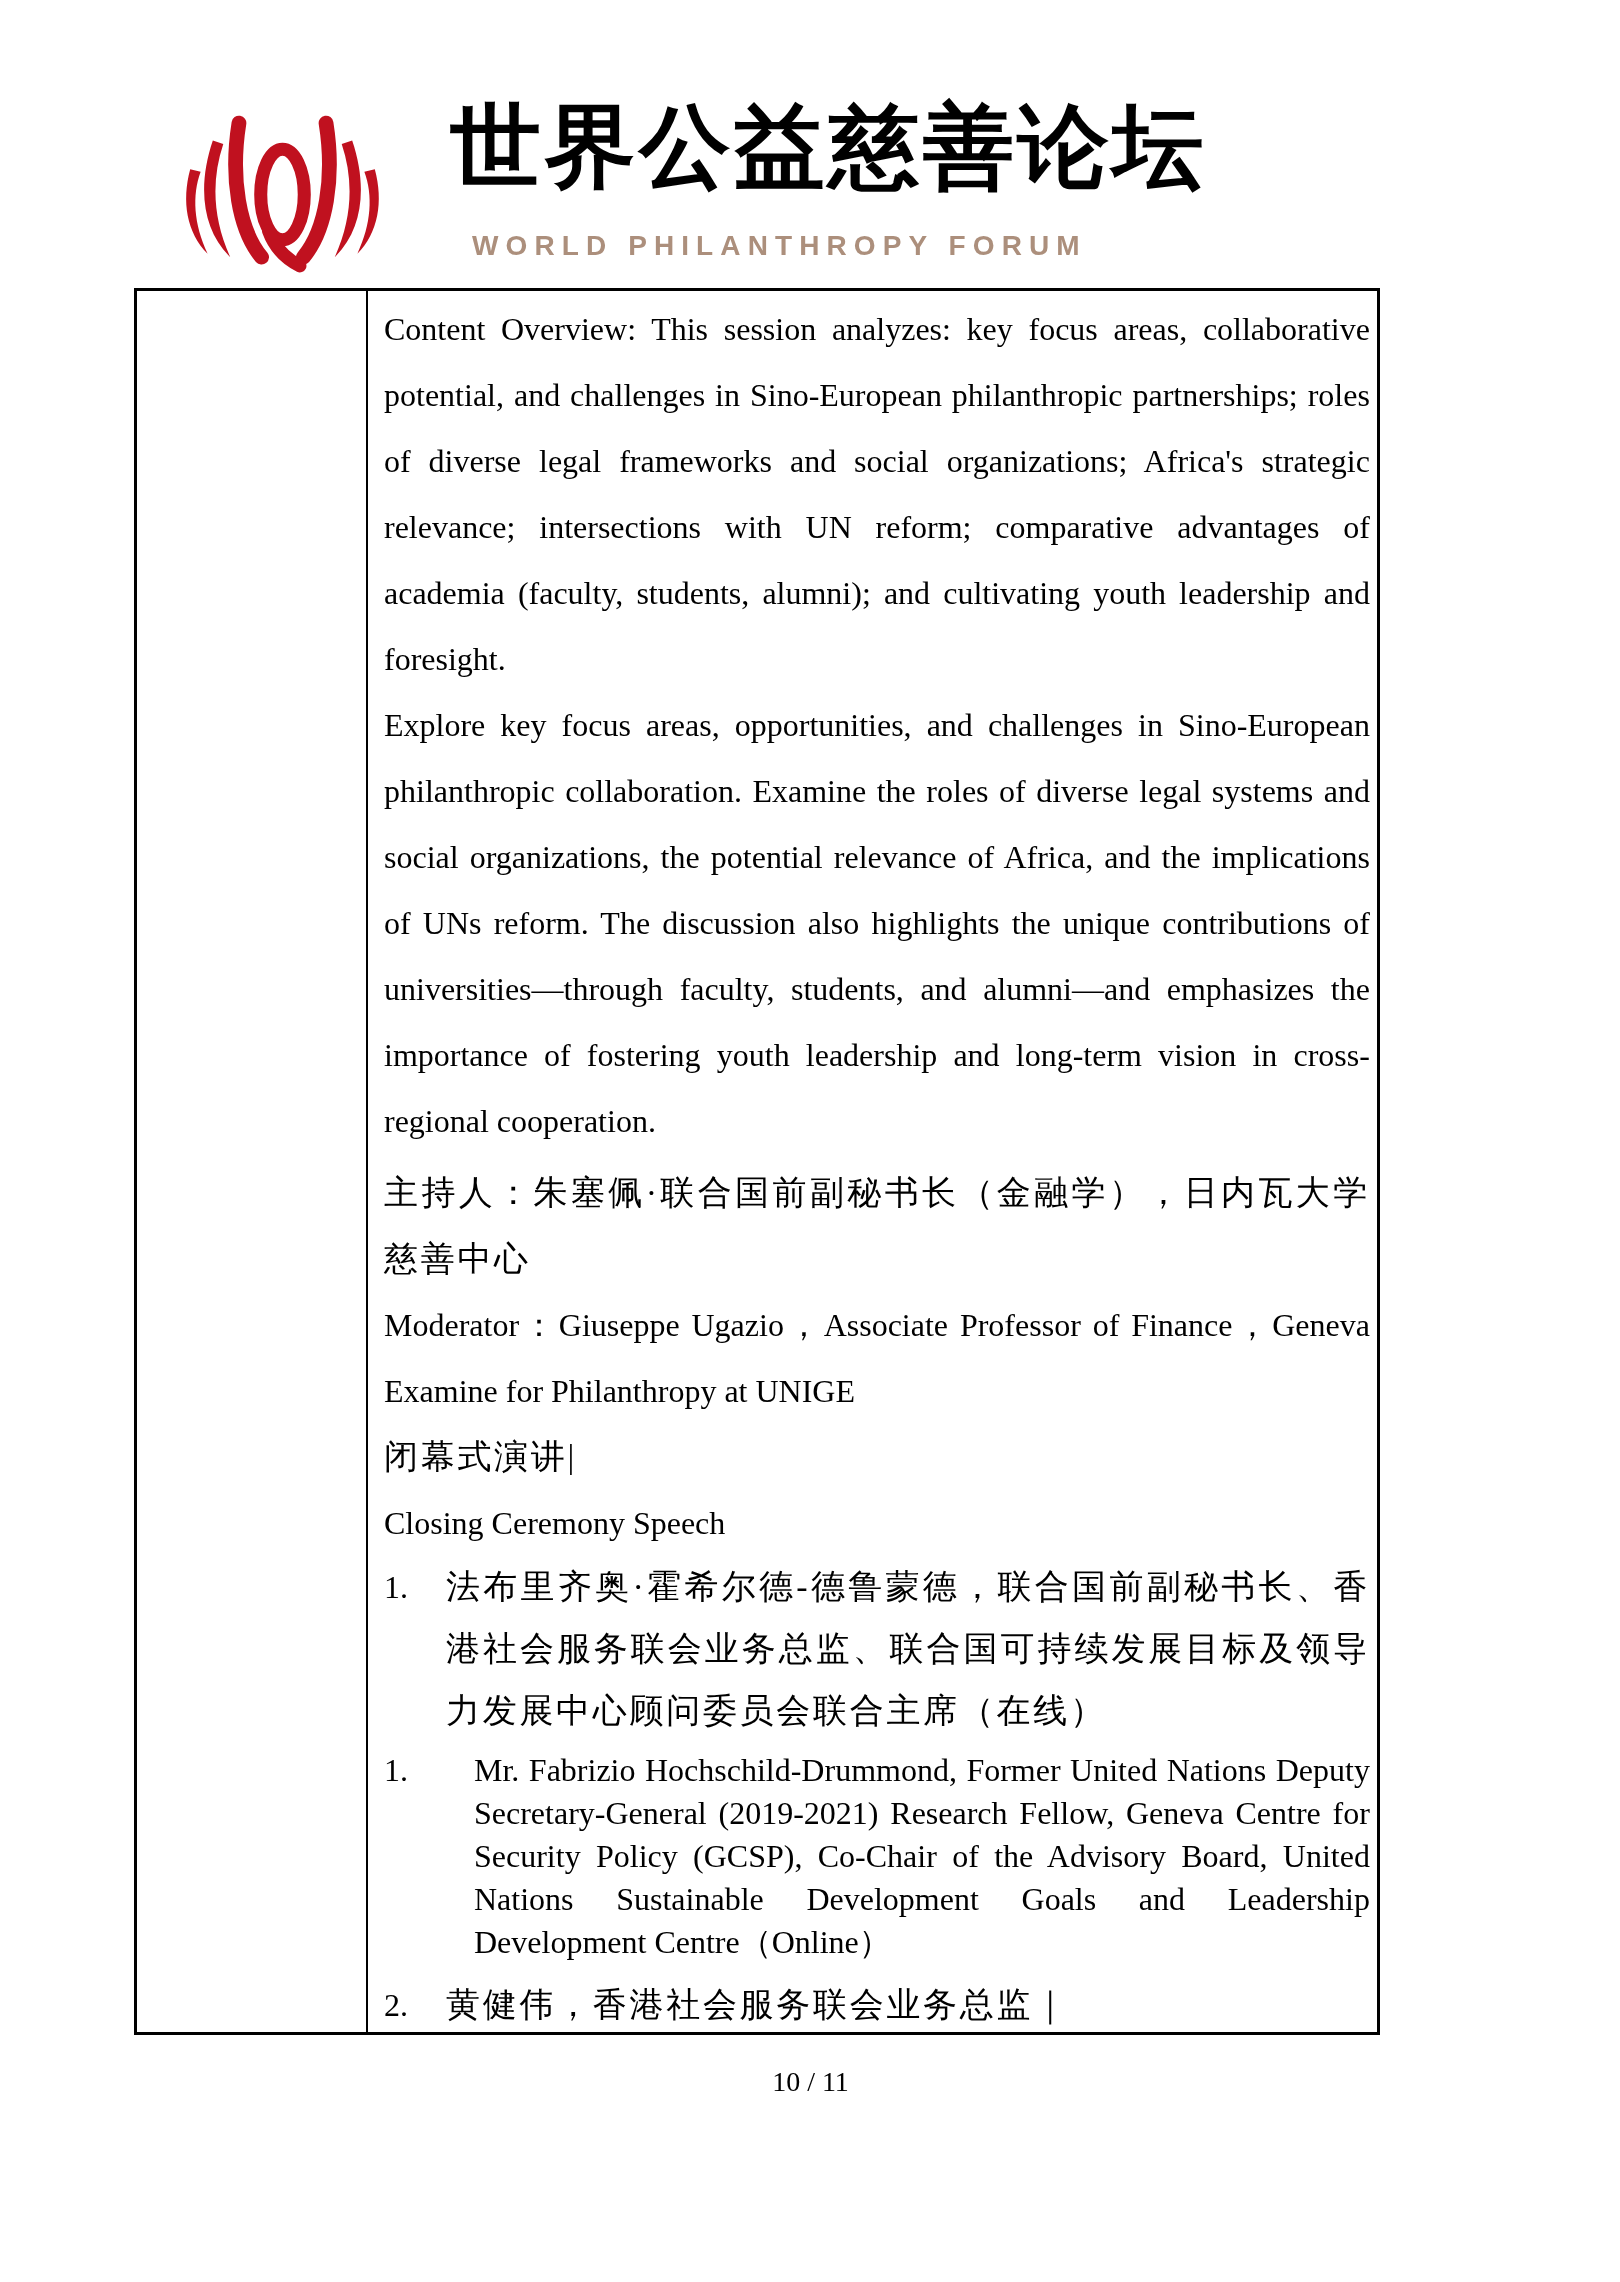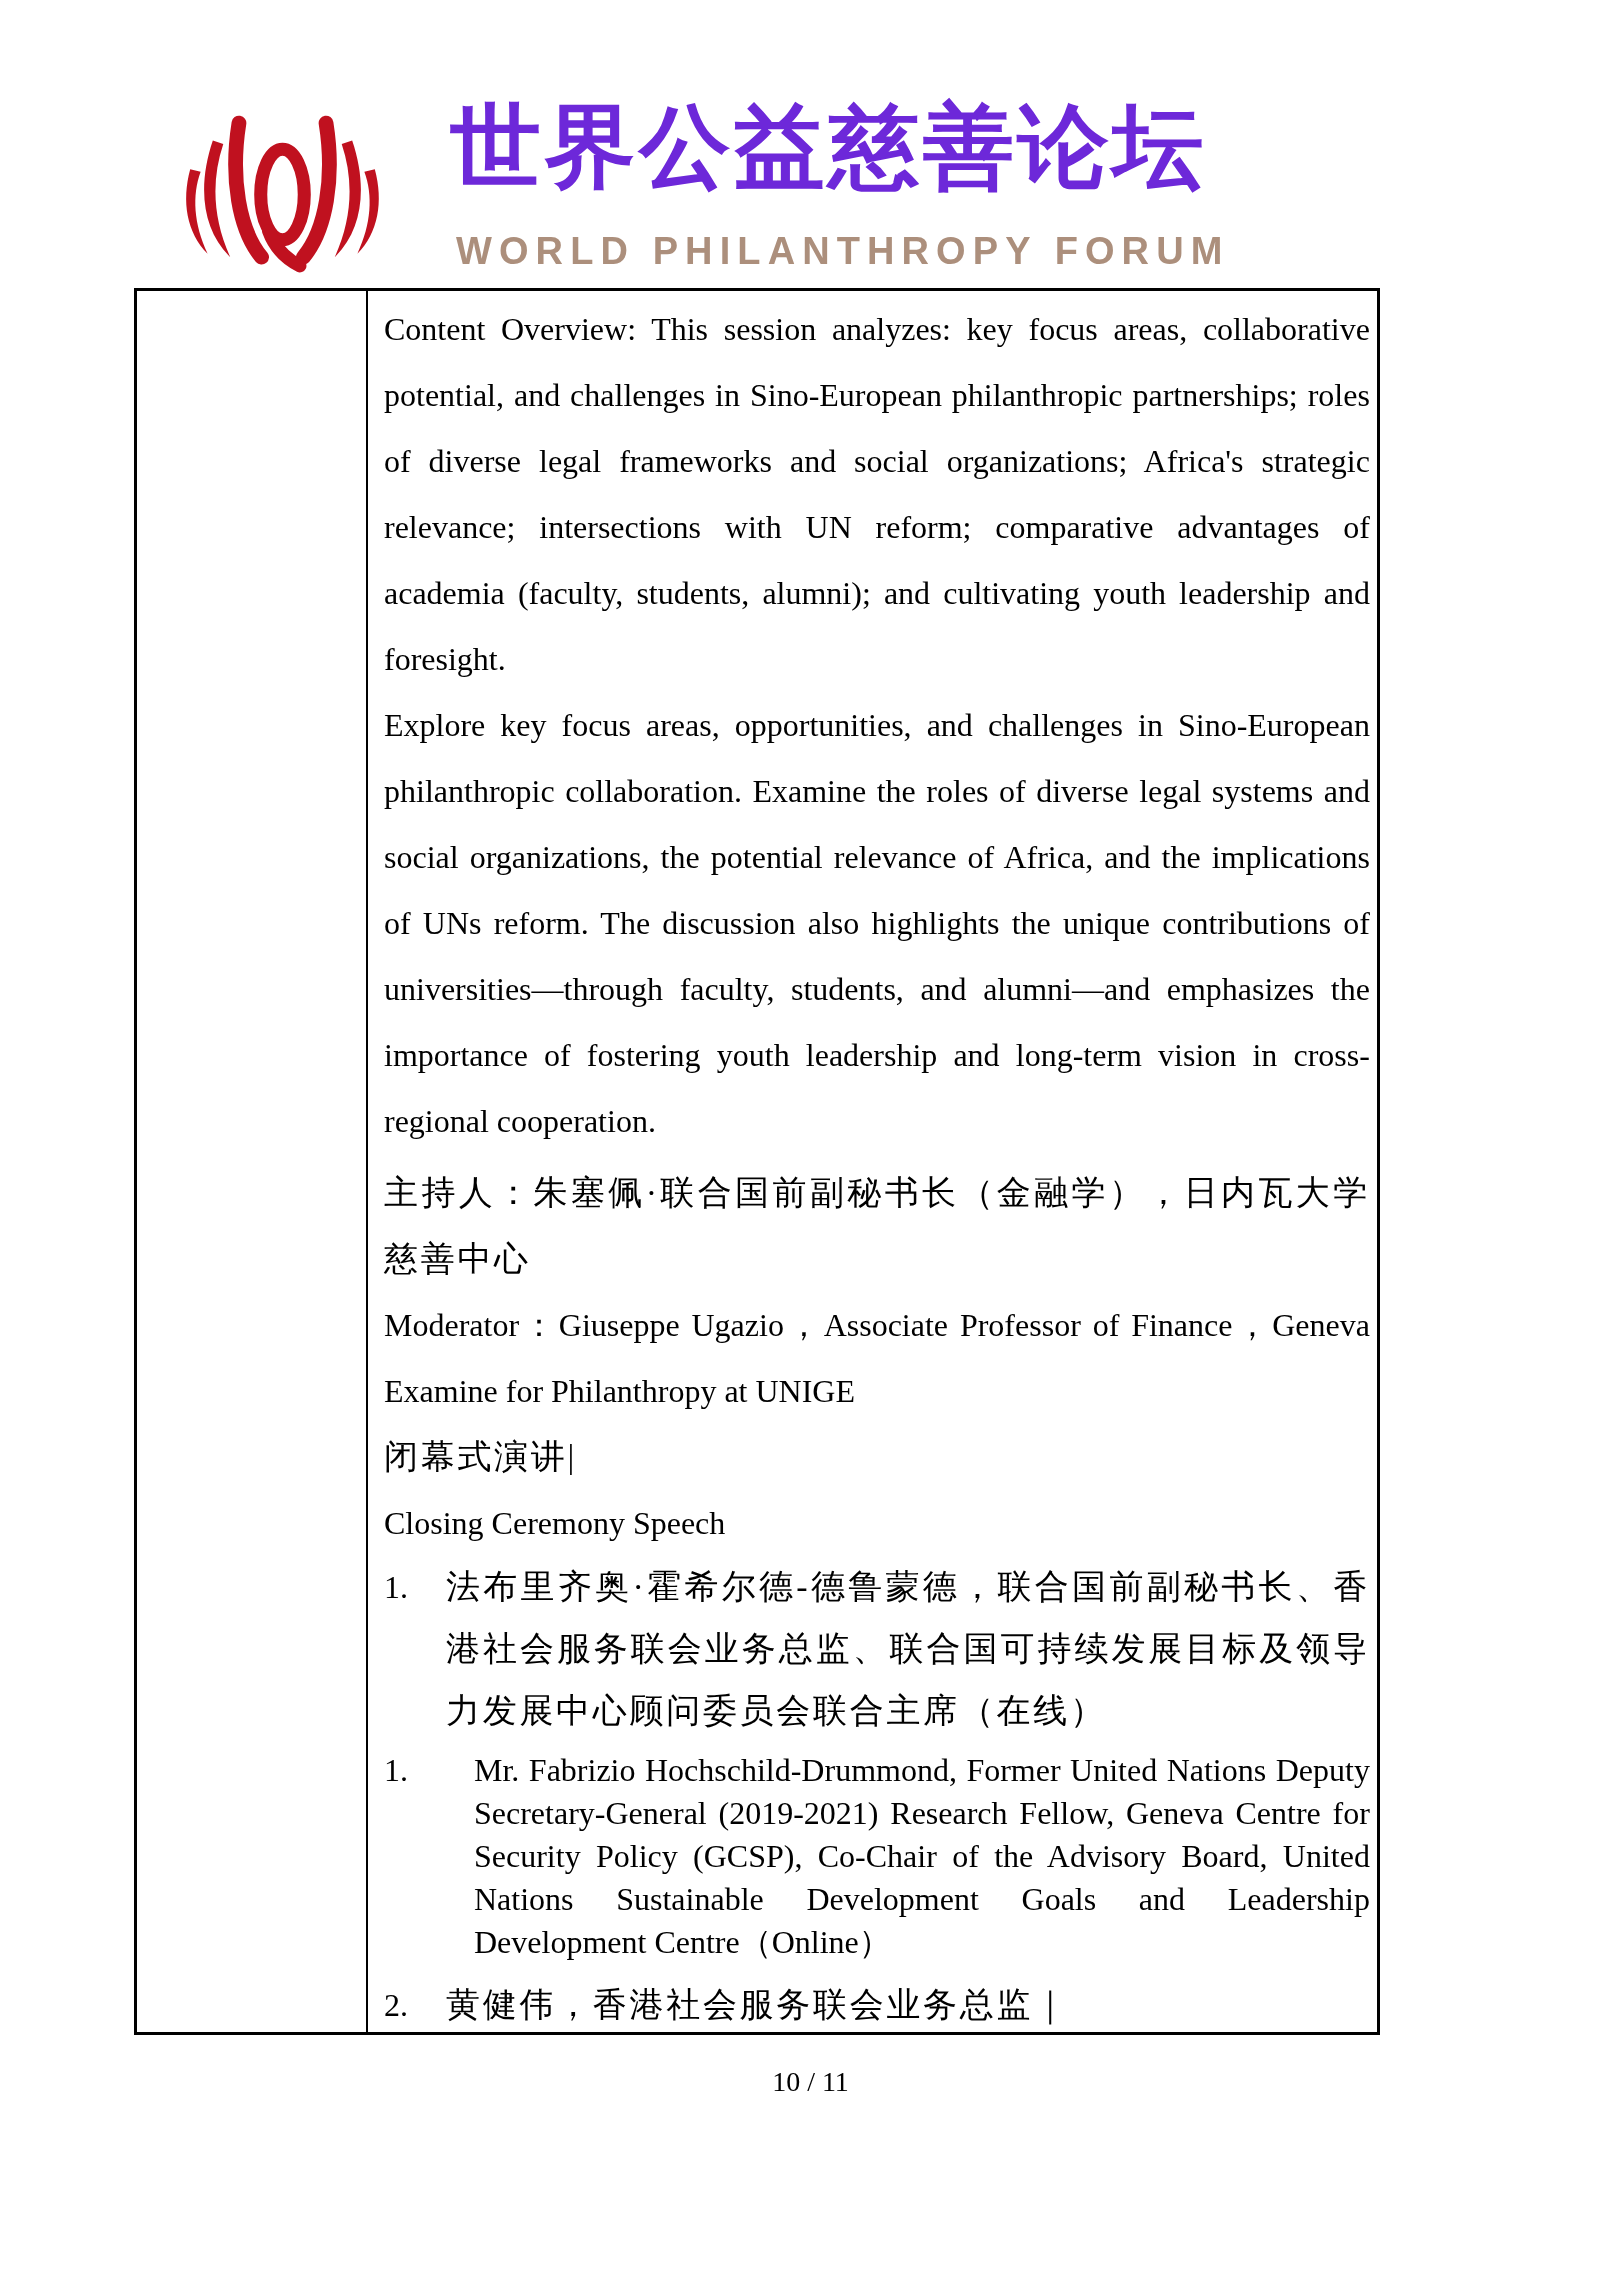--- a/index.html
+++ b/index.html
@@ -10,26 +10,26 @@
     font-family:"Liberation Serif", serif;
     color:#000;
     overflow:hidden;
   }
   
   #logo-mark{position:absolute;left:178px;top:102px;width:209px;height:178px;}
   #logo-cn{
     position:absolute;left:450px;top:96px;
     font-family:"DejaVu Serif", serif;
     font-size:91px;line-height:1.1;letter-spacing:3.6px;
-    font-weight:700;color:#6d28d9;white-space:nowrap;
+    font-weight:700;color:#000000;white-space:nowrap;
   }
   #logo-en{
-    position:absolute;left:456px;top:230px;
+    position:absolute;left:472px;top:230px;
     font-family:"Liberation Sans", sans-serif;
-    font-size:38px;letter-spacing:7.1px;font-weight:600;
+    font-size:28px;letter-spacing:7.1px;font-weight:600;
     color:#ac8f7c;white-space:nowrap;text-align:center;
   }
   
   #session-table{
     position:absolute;left:134px;top:288px;
     width:1246px;height:1747px;
     border:3.6px solid #000;
     box-sizing:border-box;
     display:flex;
   }

